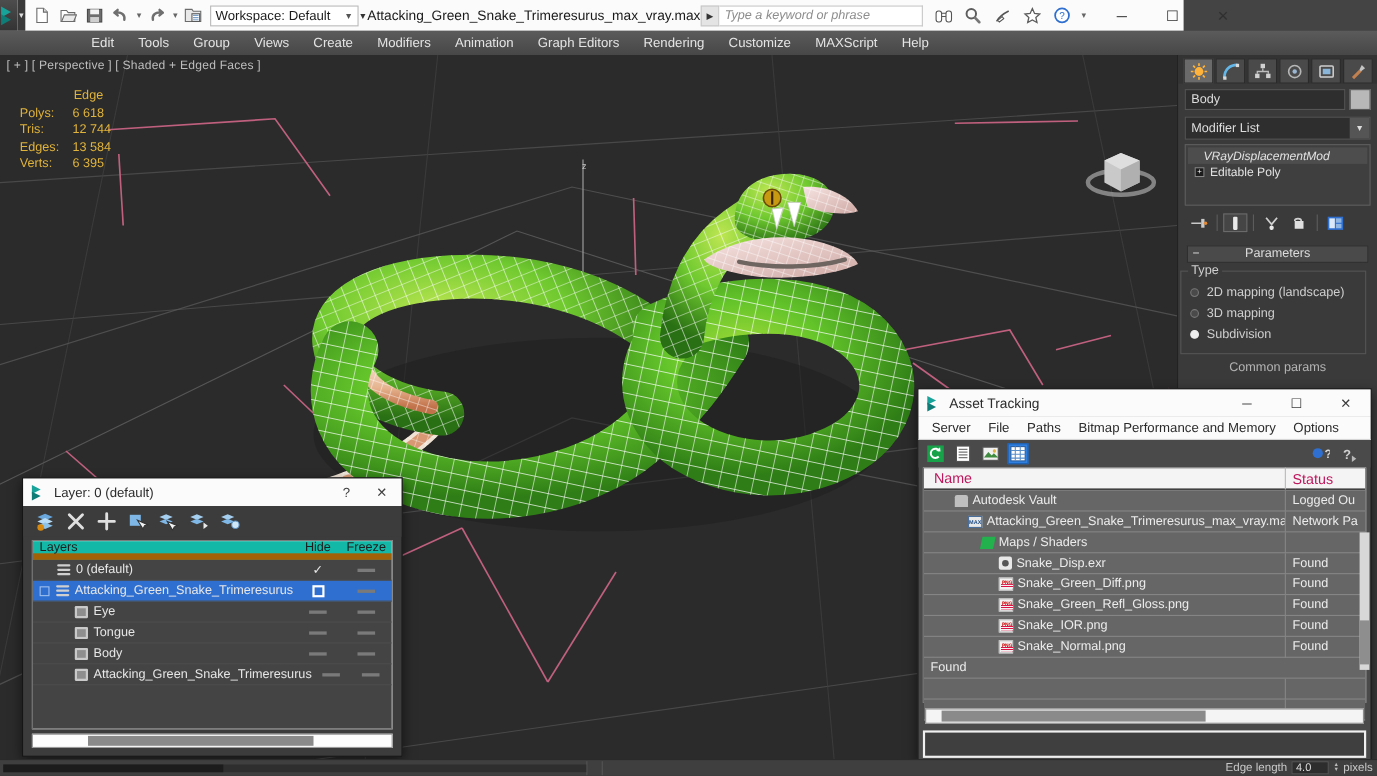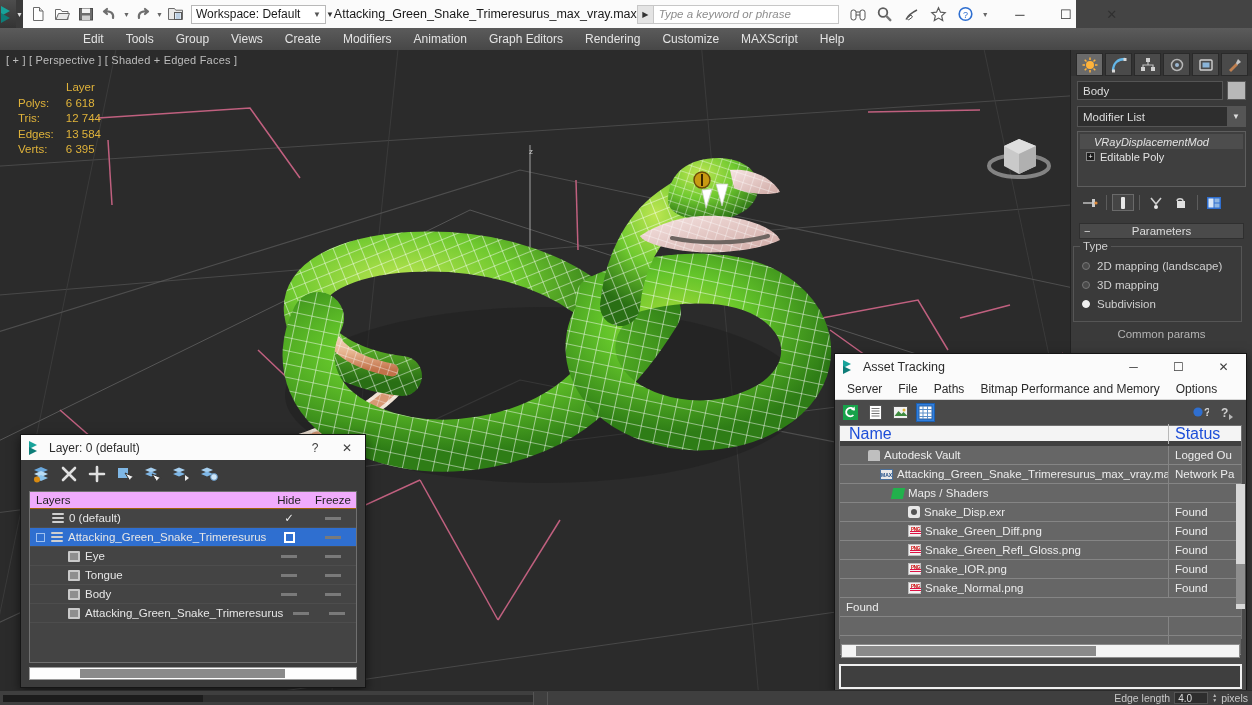--- a/index.html
+++ b/index.html
@@ -82,21 +82,21 @@
   #layerdlg { position:absolute; left:20px; top:434px; width:346px; height:254px; background:#3c3c3c; border:1px solid #151515; box-shadow:0 3px 10px rgba(0,0,0,.55); }
   .ld-title { height:25px; background:#fbfbfb; display:flex; align-items:center; padding:0 2px 0 7px; }
   .ld-ico { width:15px; height:15px; position:relative; margin-right:6px;}
   .ld-ico .a { position:absolute; left:1px; top:1px; width:0; height:0; border-left:8px solid #18a39a; border-top:4px solid transparent; border-bottom:4px solid transparent;}
   .ld-ico .b { position:absolute; left:1px; top:7px; width:0; height:0; border-left:8px solid #0e7d78; border-top:4px solid transparent; border-bottom:4px solid transparent;}
   .ld-title-text { color:#2c2c2c; font-size:12px; flex:1; }
   .ld-wbtn { width:32px; height:25px; display:flex; align-items:center; justify-content:center; color:#404040; font-size:12px;}
   .ld-toolbar { height:28px; display:flex; align-items:center; gap:8px; padding:0 10px; background:#3c3c3c; }
   .ld-tbtn { width:20px; height:20px; display:flex; align-items:center; justify-content:center; }
   .ld-listwrap { margin:3px 8px 0 8px; height:172px; background:#fff; border:1px solid #707070; display:flex; flex-direction:column;}
-  .ld-head { height:17px; background:#f0abfc; display:flex; align-items:center; color:#1e1e1e; font-size:11.5px; border-bottom:1px solid #a16207; }
+  .ld-head { height:17px; background:#14b8a6; display:flex; align-items:center; color:#1e1e1e; font-size:11.5px; border-bottom:6px solid #a16207; }
   .ld-head .c1 { flex:1; padding-left:6px;}
   .ld-head .c2 { width:42px; text-align:center;}
   .ld-head .c3 { width:46px; text-align:center;}
   .ld-rows { flex:1; background:#444; }
   .ld-row { height:19px; display:flex; align-items:center; color:#e6e6e6; font-size:11.5px; border-bottom:1px solid #4d4d4d;}
   .ld-row.sel { background:#2f6fd0; }
   .ld-row .name { flex:1; display:flex; align-items:center; gap:5px; }
   .ld-row .c2 { width:42px; display:flex; align-items:center; justify-content:center;}
   .ld-row .c3 { width:46px; display:flex; align-items:center; justify-content:center;}
   .dash { width:16px; height:3px; background:#7a7a7a; }
@@ -114,21 +114,21 @@
   .at-title { height:25px; background:#fbfbfb; display:flex; align-items:center; padding:0 0 0 7px;}
   .at-title-text { color:#2c2c2c; font-size:12.5px; flex:1; }
   .at-wbtn { width:45px; height:25px; display:flex; align-items:center; justify-content:center; color:#3c3c3c; font-size:12px;}
   .at-menu { height:21px; background:#fbfbfb; display:flex; align-items:center; padding-left:4px; border-bottom:1px solid #d6d6d6;}
   .at-menu span { padding:0 8px; color:#2b2b2b; font-size:12px; line-height:21px;}
   .at-tools { height:25px; background:#4a4a4a; display:flex; align-items:center; gap:6px; padding:0 6px; }
   .at-tbtn { width:19px; height:19px; display:flex; align-items:center; justify-content:center; }
   .at-tbtn.active { background:#2f7fe0; border:1px solid #1d5fae; }
   .at-right { margin-left:auto; display:flex; gap:7px; padding-right:4px;}
   .at-listwrap { margin:0 4px; background:#fff; border:1px solid #707070; height:214px; display:flex; flex-direction:column; }
-  .at-head { height:20px; background:#f4f4f4; display:flex; align-items:center; color:#1d4ed8; font-size:16px; border-bottom:5px solid #404040;}
+  .at-head { height:20px; background:#f4f4f4; display:flex; align-items:center; color:#be185d; font-size:13px; border-bottom:2px solid #404040;}
   .at-head .n { flex:1; padding-left:9px; border-right:1px solid #b8b8b8; height:20px; line-height:20px;}
   .at-head .s { width:72px; padding-left:6px; }
   .at-rows { flex:1; background:#666; }
   .at-row { height:19px; display:flex; align-items:center; color:#ececec; font-size:11.5px; border-bottom:1px solid #858585;}
   .at-row .n { flex:1; display:flex; align-items:center; gap:4px; border-right:1px solid #858585; height:19px; overflow:hidden; white-space:nowrap;}
   .at-row .s { width:72px; padding-left:6px; white-space:nowrap; overflow:hidden; }
   .at-hscroll { margin:5px 6px 0 6px; height:14px; background:#f4f4f4; border:1px solid #8c8c8c; position:relative;}
   .at-hscroll .thumb { position:absolute; left:14px; top:1px; width:240px; height:10px; background:#8a8a8a;}
   .at-status { margin:6px 4px 0 4px; height:25px; background:#3f3f3f; border:2px solid #f0f0f0; }
   .at-vscroll { position:absolute; right:1px; top:130px; width:9px; height:125px; background:#d8d8d8; }
@@ -379,21 +379,21 @@
     </g>
   </svg>
 
   <div class="vp-label">[ + ] [ Perspective ] [ Shaded + Edged Faces ]</div>
 
   <div class="vp-stats">
     <table>
       <tbody>
           <tr>
             <td></td>
-            <td class="hdr">Layer</td>
+            <td class="hdr">Edge</td>
           </tr>
       <tr>
             <td>Polys:</td>
           <td class="v">6 618</td>
           </tr>
       <tr>
             <td>Tris:</td>
           <td class="v">12 744</td>
           </tr>
       <tr>

